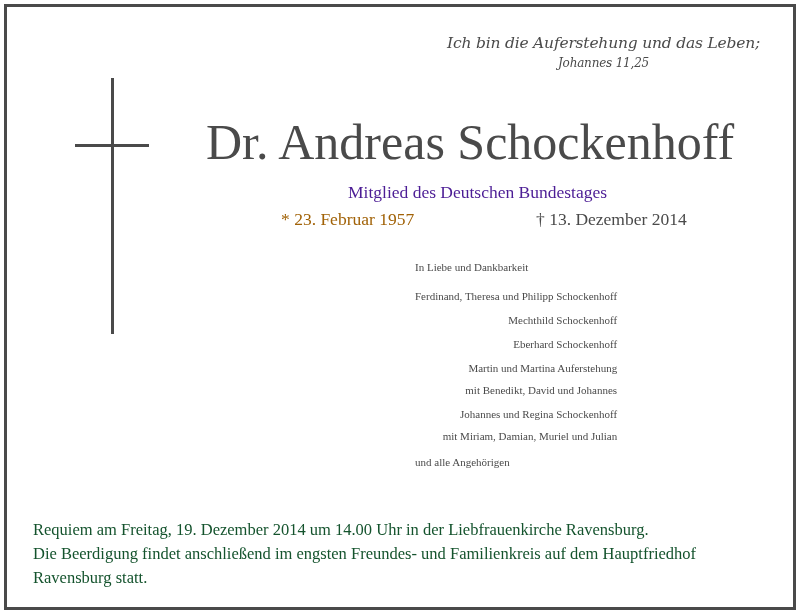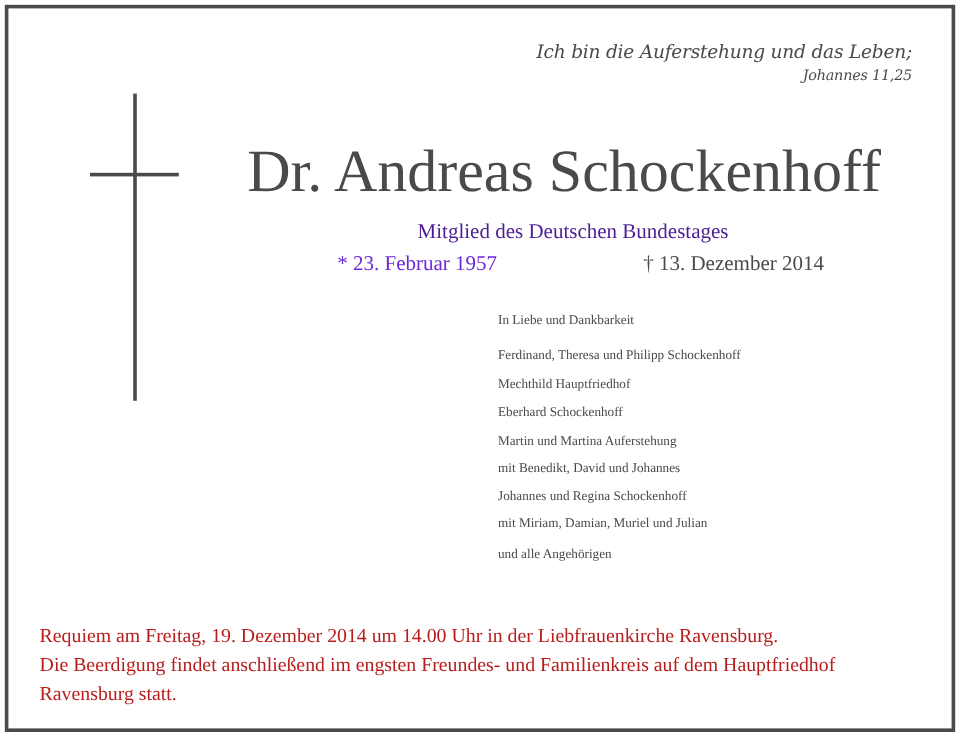--- a/index.html
+++ b/index.html
@@ -1,32 +1,32 @@
 <!DOCTYPE html>
 <html><head>
 <meta charset="utf-8">
 <style>
   html, body { margin:0; padding:0; background:#ffffff; }
   body { width:800px; height:614px; position:relative; overflow:hidden; font-family:"DejaVu Serif", serif; color:#4a4a4a; }
   .frame { position:absolute; left:4px; top:4px; width:786px; height:600px; border:3px solid #4a4a4a; background:#fff; }
   .cross-v { position:absolute; left:111px; top:78px; width:3px; height:256px; background:#4a4a4a; }
   .cross-h { position:absolute; left:75px; top:144px; width:74px; height:3px; background:#4a4a4a; }
   .verse { position:absolute; right:40px; top:30px; text-align:left; font-family:"DejaVu Serif", serif; font-style:italic; font-size:15.5px; line-height:26px; color:#4a4a4a; letter-spacing:-0.2px; }
-  .verse .ref { text-align:right; font-size:12px; line-height:18px; margin-top:-2px; }
+  .verse .ref { text-align:center; font-size:12px; line-height:18px; margin-top:-2px; }
   .name { position:absolute; left:206px; top:112px; font-family:"Liberation Serif", serif; font-size:50px; line-height:60px; color:#4a4a4a; white-space:nowrap; }
   .role { position:absolute; left:348px; top:182px; font-family:"Liberation Serif", serif; font-size:17.5px; color:#4c1d95; white-space:nowrap; }
-  .born { position:absolute; left:281px; top:209px; font-family:"Liberation Serif", serif; font-size:17.5px; color:#6d28d9; white-space:nowrap; }
+  .born { position:absolute; left:281px; top:209px; font-family:"Liberation Serif", serif; font-size:17.5px; color:#a16207; white-space:nowrap; }
   .died { position:absolute; left:536px; top:209px; font-family:"Liberation Serif", serif; font-size:17.5px; color:#4a4a4a; white-space:nowrap; }
   .family { position:absolute; left:415px; top:256px; font-family:"Liberation Serif", serif; font-size:11px; color:#4a4a4a; }
   .family .line { white-space:nowrap; line-height:22px; }
   .family .intro { margin-bottom:7px; }
-  .family .group { margin-bottom:2px; }
+  .family .group { margin-bottom:2px;text-align:right; }
   .family .sub { line-height:22px; }
   .family .closing { margin-top:4px; }
-  .footer { position:absolute; left:33px; top:518px; font-family:"Liberation Serif", serif; font-size:16.5px; line-height:24px; color:#b91c1c; }
+  .footer { position:absolute; left:33px; top:518px; font-family:"Liberation Serif", serif; font-size:16.5px; line-height:24px; color:#14532d; }
   .footer .line { white-space:nowrap; }
 </style>
 </head>
 <body>
 
 <div class="frame"></div>
 
 <div class="cross-v"></div>
 <div class="cross-h"></div>
 
@@ -39,21 +39,21 @@
 <div class="role">Mitglied des Deutschen Bundestages</div>
 <div class="born">* 23. Februar 1957</div>
 <div class="died">† 13. Dezember 2014</div>
 
 <div class="family">
   <div class="line intro">In Liebe und Dankbarkeit</div>
   <div class="group">
     <div class="line">Ferdinand, Theresa und Philipp Schockenhoff</div>
   </div>
   <div class="group">
-    <div class="line">Mechthild Hauptfriedhof</div>
+    <div class="line">Mechthild Schockenhoff</div>
   </div>
   <div class="group">
     <div class="line">Eberhard Schockenhoff</div>
   </div>
   <div class="group">
     <div class="line">Martin und Martina Auferstehung</div>
     <div class="line sub">mit Benedikt, David und Johannes</div>
   </div>
   <div class="group">
     <div class="line">Johannes und Regina Schockenhoff</div>

